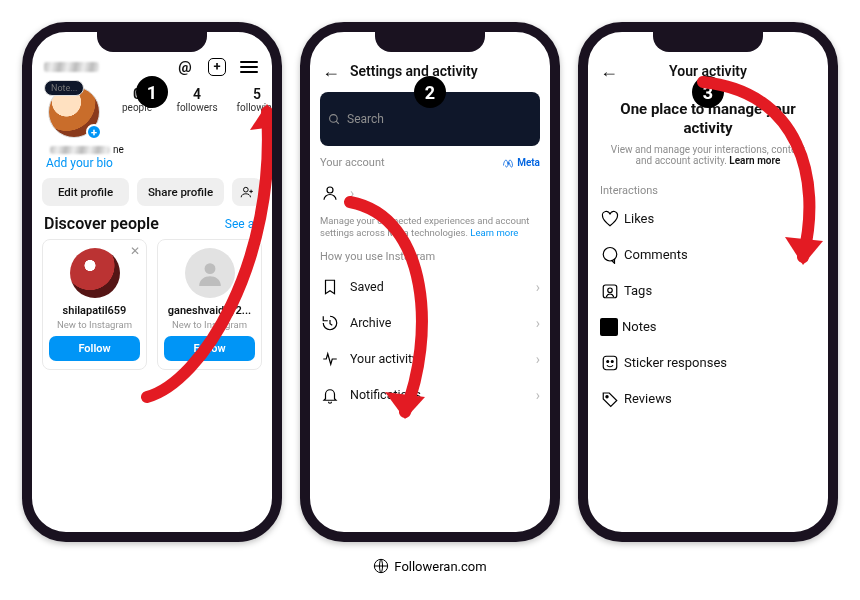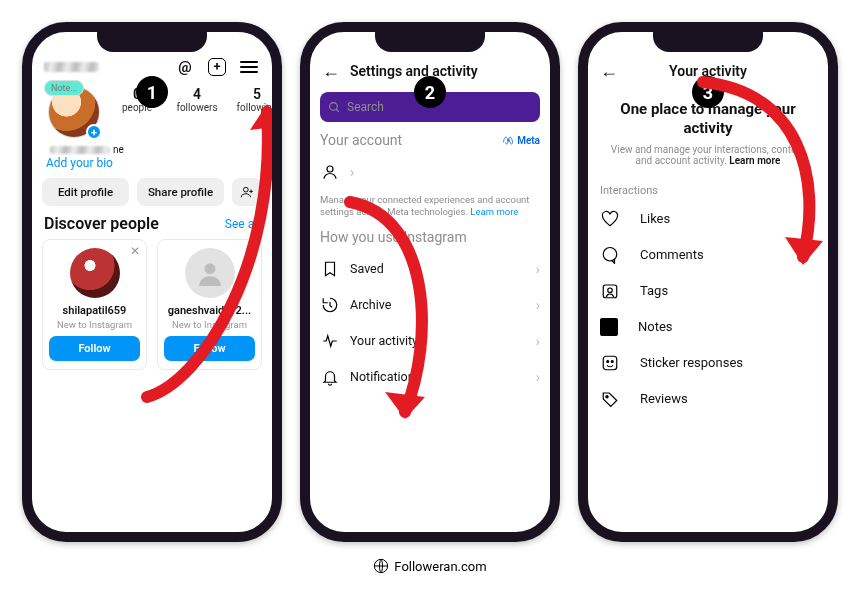--- a/index.html
+++ b/index.html
@@ -79,21 +79,21 @@
 
     .stats { display:flex; gap:14px; margin:8px 0 4px 6px; align-items:flex-start; }
     .avatarwrap { position:relative; width:56px; }
     .avatar1 {
       width:52px; height:52px; border-radius:50%;
       background: radial-gradient(circle at 35% 30%, #ffe1c1 0 30%, #c96d2b 31% 60%, #8a3a1c 61% 100%);
       border:1.5px solid #ddd;
     }
     .note {
       position:absolute; top:-6px; left:-4px;
-      background:#5eead4; border:1px solid #ddd; border-radius:10px;
+      background:#0f172a; border:1px solid #ddd; border-radius:10px;
       padding:2px 6px; font-size:9px; color:#777;
     }
     .addplus {
       position:absolute; right:-2px; bottom:-2px;
       width:16px; height:16px; border-radius:50%;
       background:#0095f6; color:#fff; font-size:11px; font-weight:700;
       display:flex; align-items:center; justify-content:center; border:2px solid #fff;
     }
     .stat { text-align:center; min-width:46px; }
     .stat .n { font-weight:600; font-size:14px; }
@@ -136,43 +136,43 @@
       background:#0095f6; color:#fff; font-weight:600;
       border-radius:7px; padding:6px 0; font-size:11px;
     }
 
     
     .hdr { display:flex; align-items:center; gap:10px; padding:4px 2px 10px; }
     .back { font-size:18px; font-weight:500; }
     .title { font-weight:600; font-size:14px; }
     .srch {
       display:flex; align-items:center; gap:6px;
-      background:#4c1d95; border-radius:8px; padding:8px 8px; color:#8e8e8e; font-size:12px;
+      background:#0f172a; border-radius:8px; padding:20px 8px; color:#8e8e8e; font-size:12px;
       margin-bottom:10px;
     }
     .srch-ic { width:13px; height:13px; }
     .sect { display:flex; align-items:center; margin:6px 0 6px; }
-    .sect .lab { font-size:14px; color:#8e8e8e; }
+    .sect .lab { font-size:11px; color:#8e8e8e; }
     .sect .meta { color:#0064e0; font-size:10px; font-weight:600; display:flex; align-items:center; gap:3px; }
     .sect .meta svg{ width:12px; height:12px; }
     .listitem { display:flex; align-items:center; gap:10px; padding:8px 0; }
     .li-ic { width:20px; height:20px; display:flex; align-items:center; justify-content:center; }
     .li-ic svg { width:18px; height:18px; stroke:#000; stroke-width:1.6; fill:none; }
     .li-txt .t { font-size:12.5px; }
     .li-txt .d { font-size:10px; color:#8e8e8e; margin-top:1px; }
     .smallnote { font-size:9.5px; color:#8e8e8e; margin:4px 0 10px; line-height:1.3; }
     .smallnote .lm { color:#0095f6; }
 
     
     .intro { text-align:center; padding: 8px 6px 6px; }
     .intro .big { font-weight:700; font-size:15px; line-height:1.25; }
     .intro .sub { font-size:10px; color:#8e8e8e; margin-top:6px; }
     .intro .sub .lm { color:#111; font-weight:600; }
     .sectHdr { font-size:11px; color:#8e8e8e; margin:12px 2px 4px; }
-    .activityItem { display:flex; align-items:center; gap:20px; padding:9px 2px; font-size:13px; }
+    .activityItem { display:flex; align-items:center; gap:4px; padding:9px 2px; font-size:13px; }
     .ai-ic { width:20px; display:flex; justify-content:center; }
     .ai-ic svg { width:18px; height:18px; stroke:#000; stroke-width:1.6; fill:none; }
     .ai-ic.notes { width:18px; height:18px; background:#000; border-radius:2px; }
 
     
     .arrow { position:absolute; z-index:50; pointer-events:none; }
 
     .watermark {
       text-align:center; font-size:13px; margin-top:6px;
       display:flex; align-items:center; justify-content:center; gap:5px;

